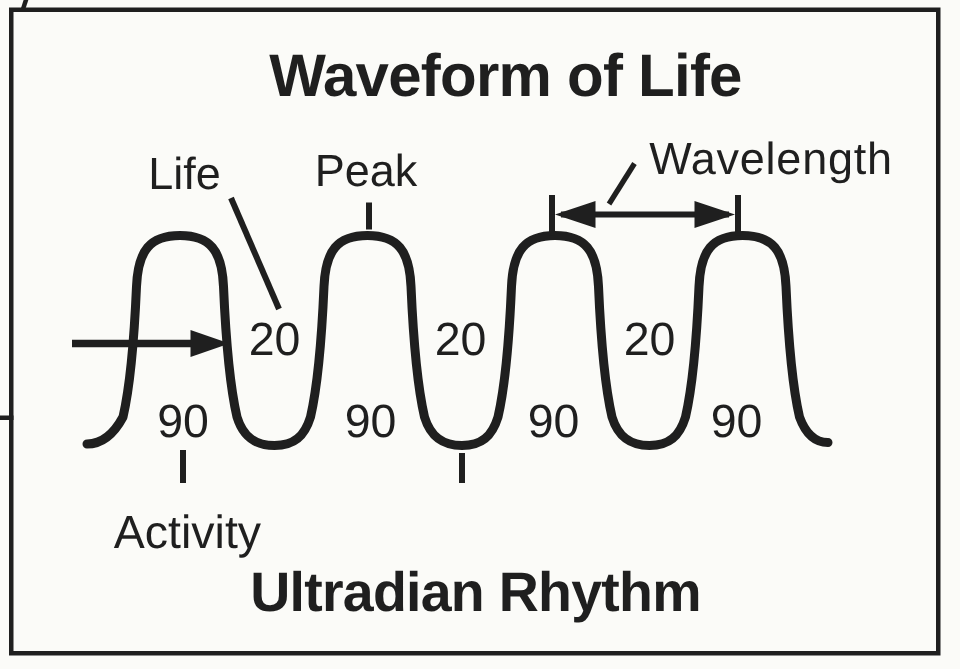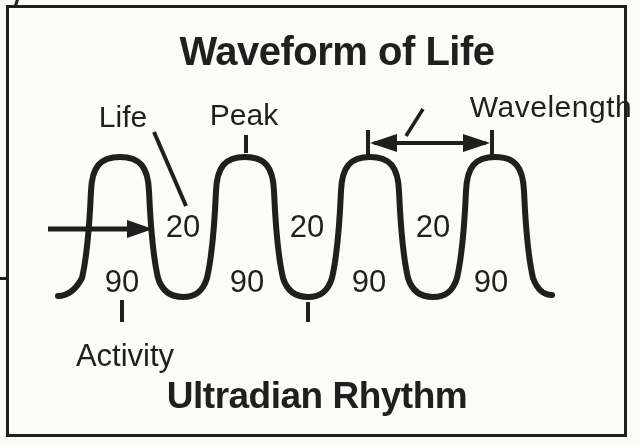--- a/index.html
+++ b/index.html
@@ -87,21 +87,21 @@
     <line class="ink-stroke" stroke-width="4" x1="246" y1="135" x2="246" y2="153"></line>
     <line class="ink-stroke" stroke-width="3.5" x1="423" y1="109" x2="406" y2="136"></line>
     <line class="ink-stroke" stroke-width="4" x1="122" y1="300" x2="122" y2="322"></line>
     <line class="ink-stroke" stroke-width="4" x1="308" y1="302" x2="308" y2="322"></line>
   </svg>
 
   <div class="txt title" style="left:317px; top:51px;margin-left:20px;">Waveform of Life</div>
 
   <div class="txt lbl" style="left:123px; top:117px;">Life</div>
   <div class="txt lbl" style="left:244px; top:115px;">Peak</div>
-  <div class="txt lbl" style="left:514px; top:107px; letter-spacing:0.5px;margin-left:37px;">Wavelength</div>
+  <div class="txt lbl" style="left:514px; top:107px; letter-spacing:0.5px;">Wavelength</div>
 
   <div class="txt num" style="left:183px; top:226px;">20</div>
   <div class="txt num" style="left:307px; top:226px;">20</div>
   <div class="txt num" style="left:433px; top:226px;">20</div>
 
   <div class="txt num" style="left:122px; top:281px;">90</div>
   <div class="txt num" style="left:247px; top:281px;">90</div>
   <div class="txt num" style="left:369px; top:281px;">90</div>
   <div class="txt num" style="left:491px; top:281px;">90</div>
 

